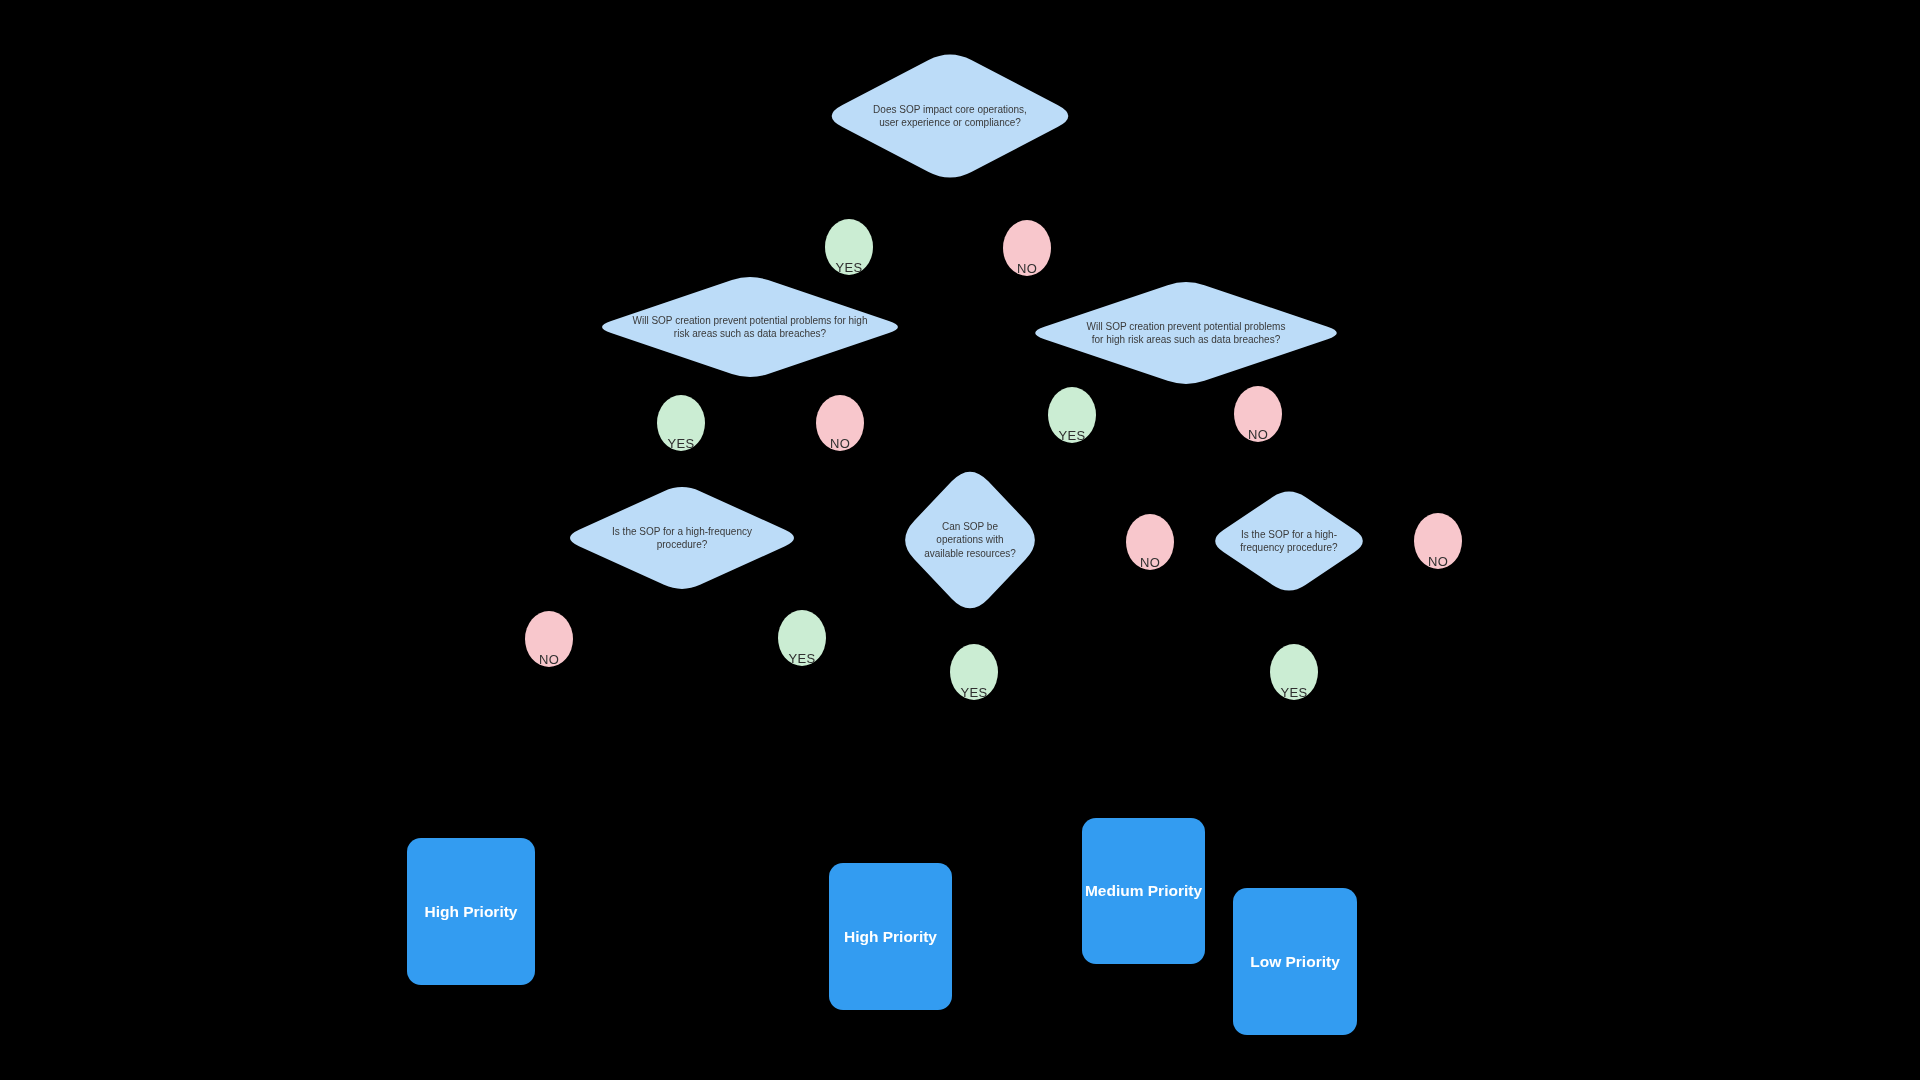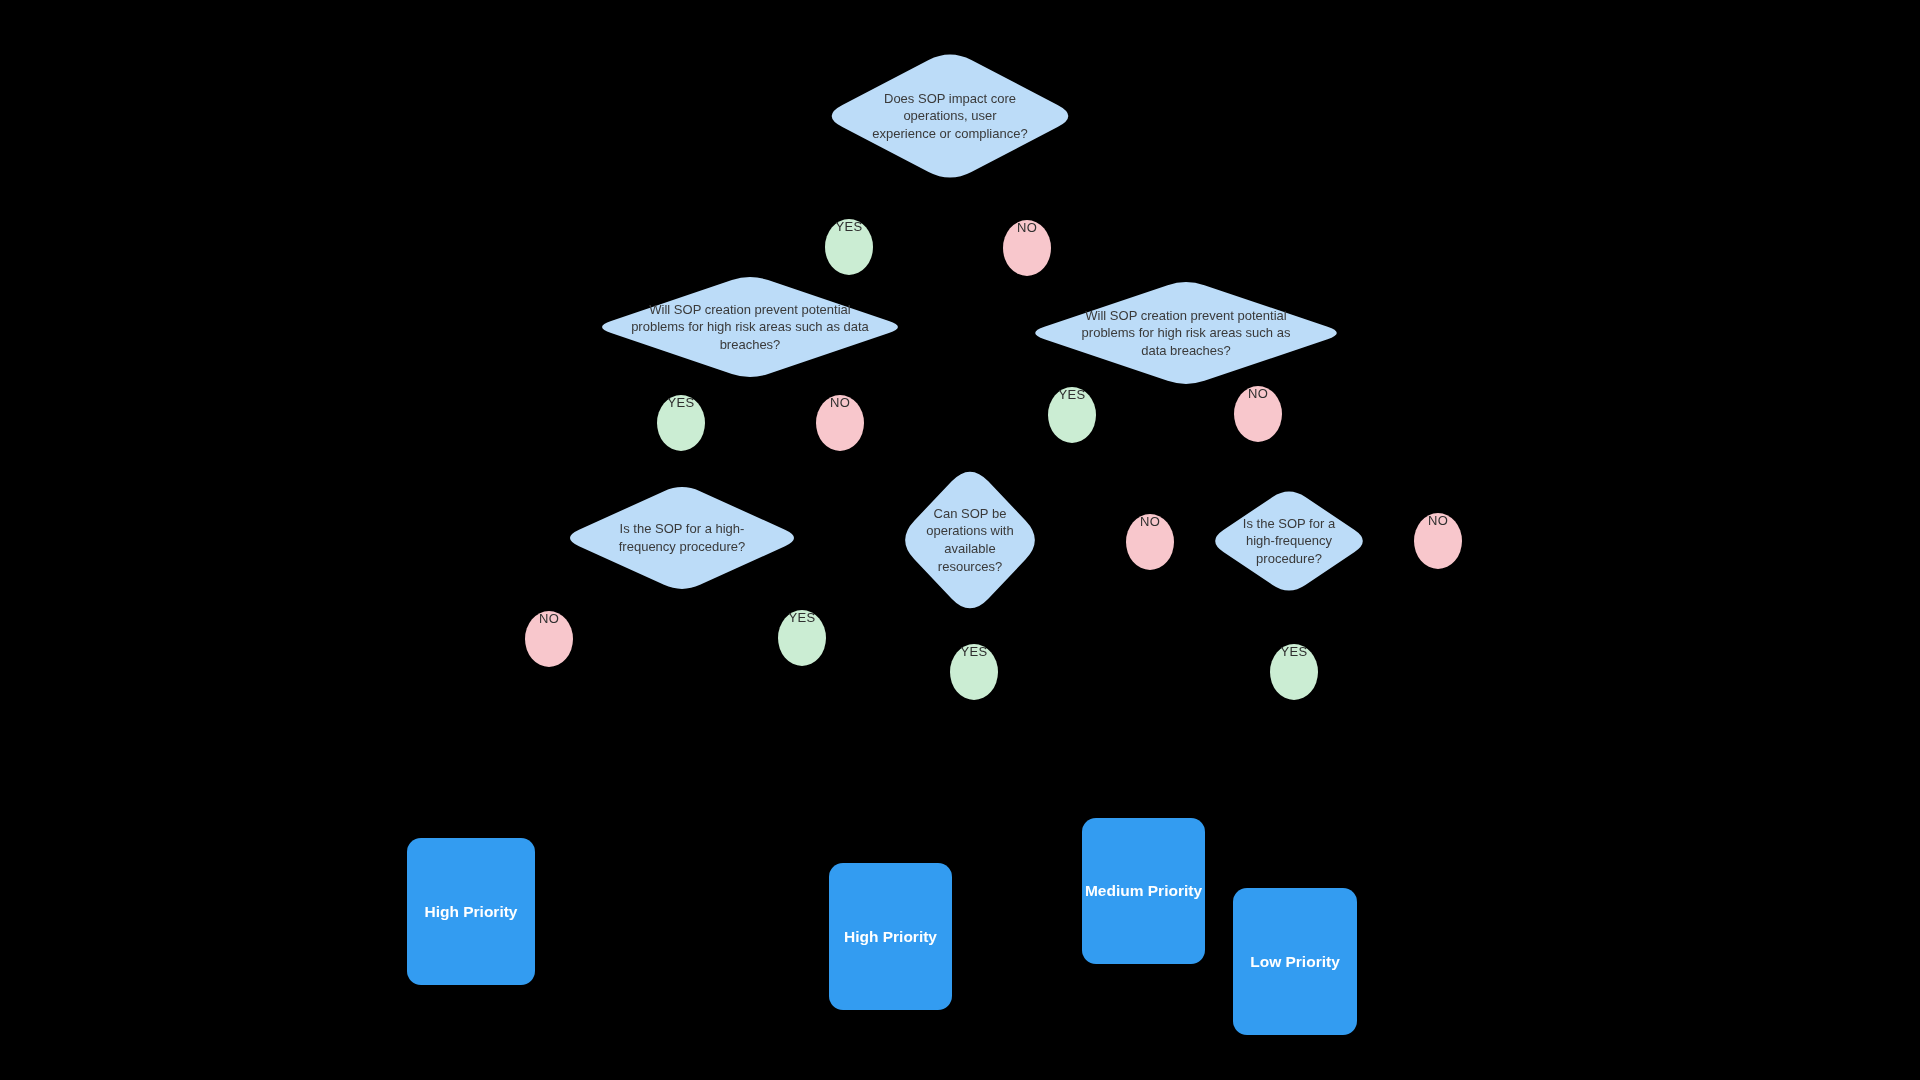--- a/index.html
+++ b/index.html
@@ -30,28 +30,28 @@
   .diamond svg {
     position: absolute; inset: 0;
     width: 100%; height: 100%;
     display: block;
   }
   .diamond .dtext {
     position: relative;
     z-index: 1;
     text-align: center;
     color: var(--decision-text);
-    font-size: 13px;
+    font-size: 10px;
     line-height: 1.35;
   }
   .oval {
     position: absolute;
     width: 48px; height: 56px;
     border-radius: 50%;
-    display: flex; align-items: flex-start; justify-content: center;
+    display: flex; align-items: flex-end; justify-content: center;
     color: var(--label-text);
     font-size: 13px;
     letter-spacing: 0.3px;
   }
   .oval.yes { background: var(--yes-fill); }
   .oval.no  { background: var(--no-fill); }
   .outcome {
     position: absolute;
     background: var(--outcome-fill);
     border-radius: 14px;

